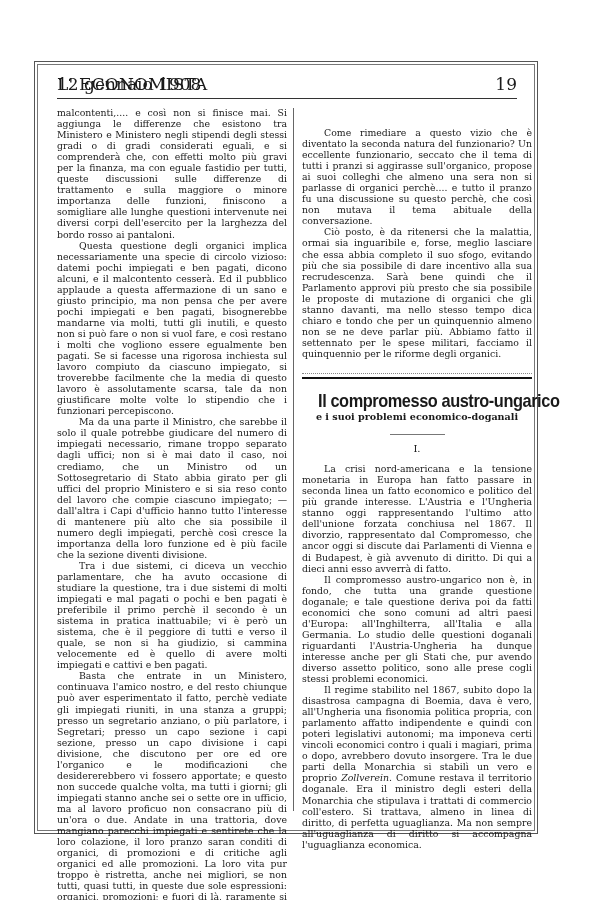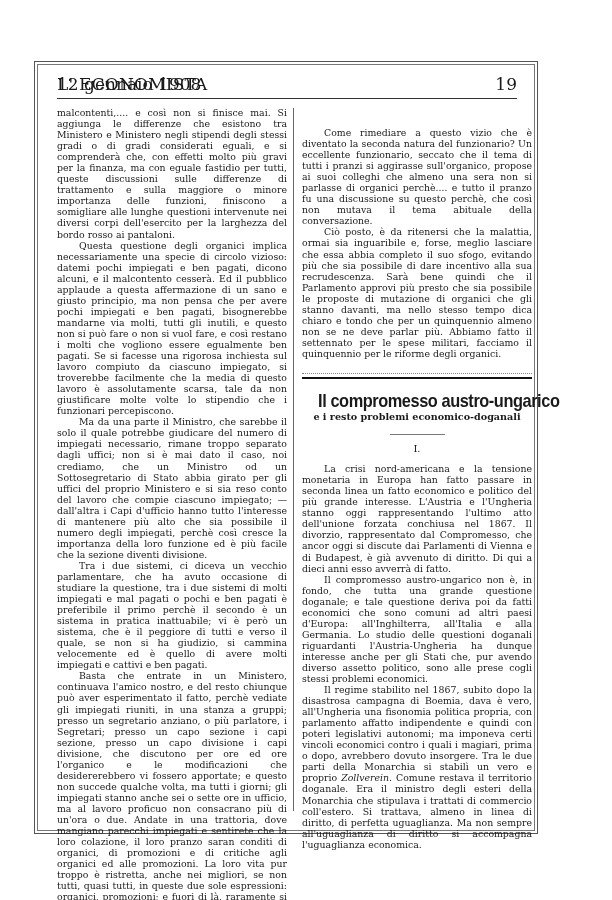--- a/index.html
+++ b/index.html
@@ -59,20 +59,20 @@
 <div class="divider"></div>
 
 <div class="col col-right">
   <p>Come rimediare a questo vizio che è diventato la seconda natura del funzionario? Un eccellente funzionario, seccato che il tema di tutti i pranzi si aggirasse sull'organico, propose ai suoi colleghi che almeno una sera non si parlasse di organici perchè.... e tutto il pranzo fu una discussione su questo perchè, che così non mutava il tema abituale della conversazione.</p>
   <p>Ciò posto, è da ritenersi che la malattia, ormai sia inguaribile e, forse, meglio lasciare che essa abbia completo il suo sfogo, evitando più che sia possibile di dare incentivo alla sua recrudescenza. Sarà bene quindi che il Parlamento approvi più presto che sia possibile le proposte di mutazione di organici che gli stanno davanti, ma nello stesso tempo dica chiaro e tondo che per un quinquennio almeno non se ne deve parlar più. Abbiamo fatto il settennato per le spese militari, facciamo il quinquennio per le riforme degli organici.</p>
 
   <div class="section-rule-thin"></div>
   <div class="section-rule-thick"></div>
 
   <div class="art-title">Il compromesso austro-ungarico</div>
-  <div class="art-subtitle">e i resto problemi economico-doganali</div>
+  <div class="art-subtitle">e i suoi problemi economico-doganali</div>
   <div class="short-rule"></div>
   <div class="roman">I.</div>
 
   <p>La crisi nord-americana e la tensione monetaria in Europa han fatto passare in seconda linea un fatto economico e politico del più grande interesse. L'Austria e l'Ungheria stanno oggi rappresentando l'ultimo atto dell'unione forzata conchiusa nel 1867. Il divorzio, rappresentato dal Compromesso, che ancor oggi si discute dai Parlamenti di Vienna e di Budapest, è già avvenuto di diritto. Di qui a dieci anni esso avverrà di fatto.</p>
   <p>Il compromesso austro-ungarico non è, in fondo, che tutta una grande questione doganale; e tale questione deriva poi da fatti economici che sono comuni ad altri paesi d'Europa: all'Inghilterra, all'Italia e alla Germania. Lo studio delle questioni doganali riguardanti l'Austria-Ungheria ha dunque interesse anche per gli Stati che, pur avendo diverso assetto politico, sono alle prese cogli stessi problemi economici.</p>
   <p><span>Il regime stabilito nel 1867, subito dopo la disastrosa campagna di Boemia, dava è vero, all'Ungheria una fisonomia politica propria, con parlamento affatto indipendente e quindi con poteri legislativi autonomi; ma imponeva certi vincoli economici contro i quali i magiari, prima o dopo, avrebbero dovuto insorgere. Tra le due parti della Monarchia si stabilì un vero e proprio</span> <em>Zollverein.</em> <span>Comune restava il territorio doganale. Era il ministro degli esteri della Monarchia che stipulava i trattati di commercio coll'estero. Si trattava, almeno in linea di diritto, di perfetta uguaglianza. Ma non sempre all'uguaglianza di diritto si accompagna l'uguaglianza economica.</span></p>
 </div>
 
 </body></html>

